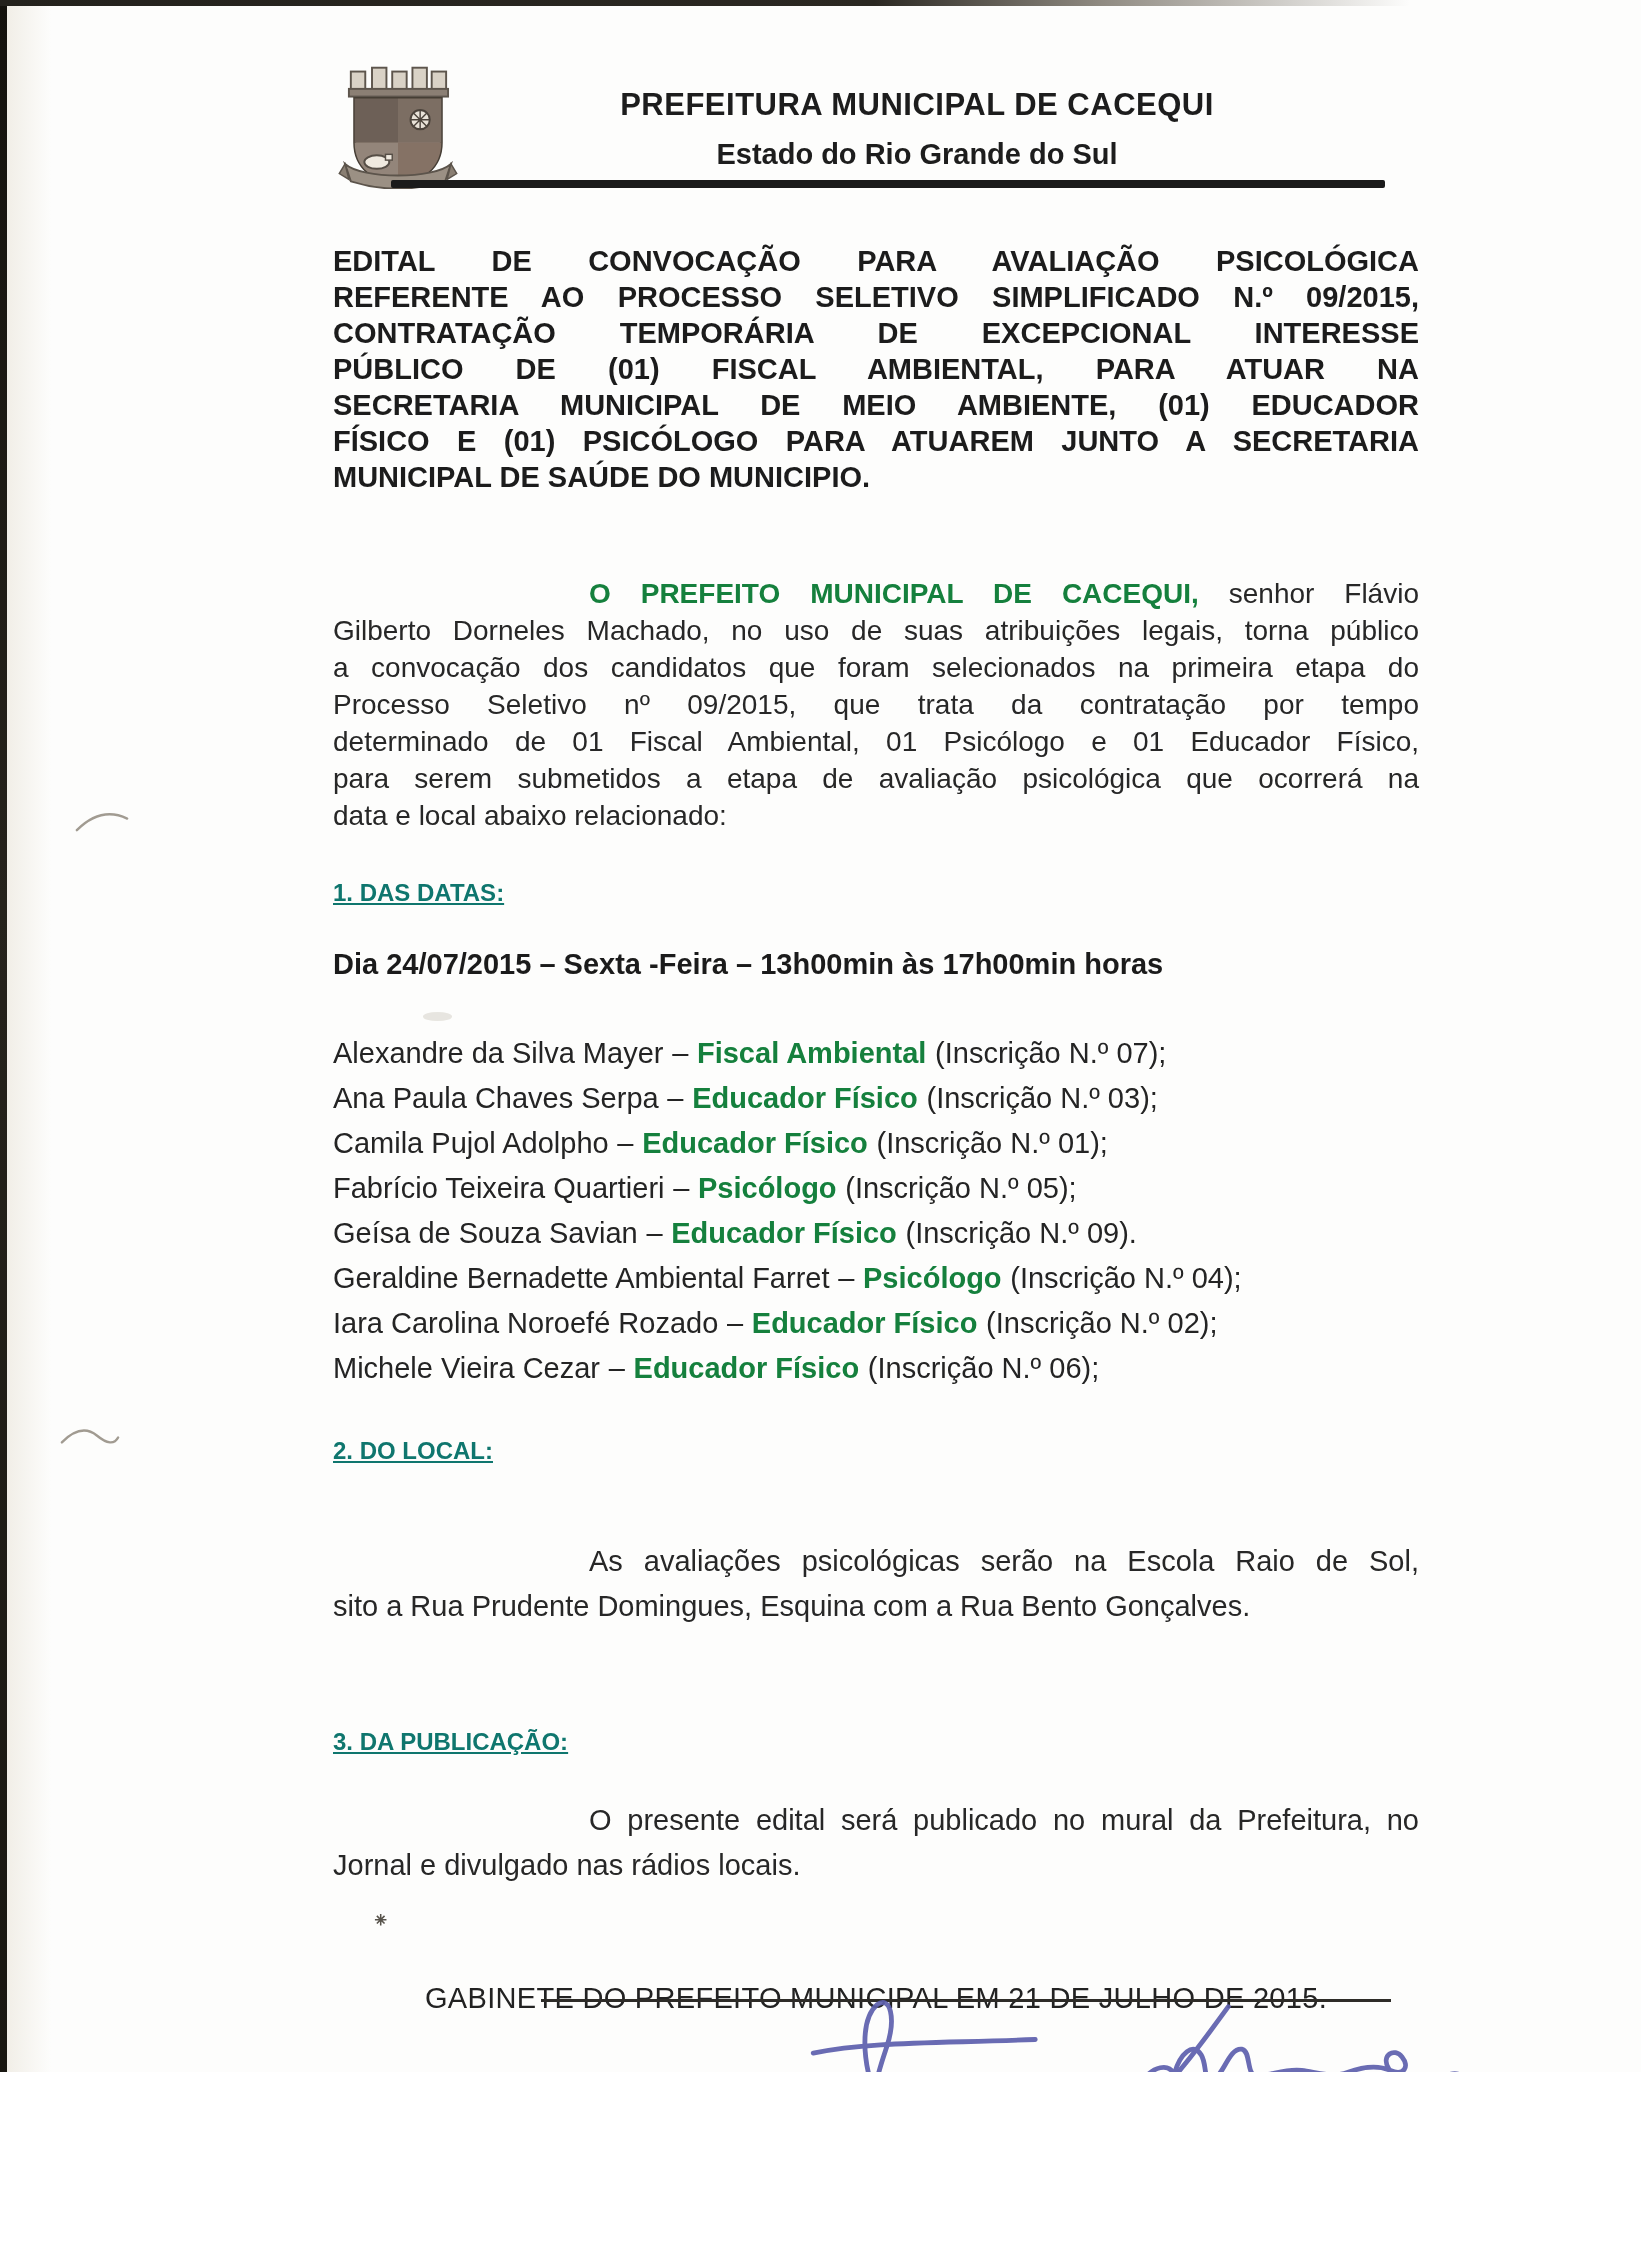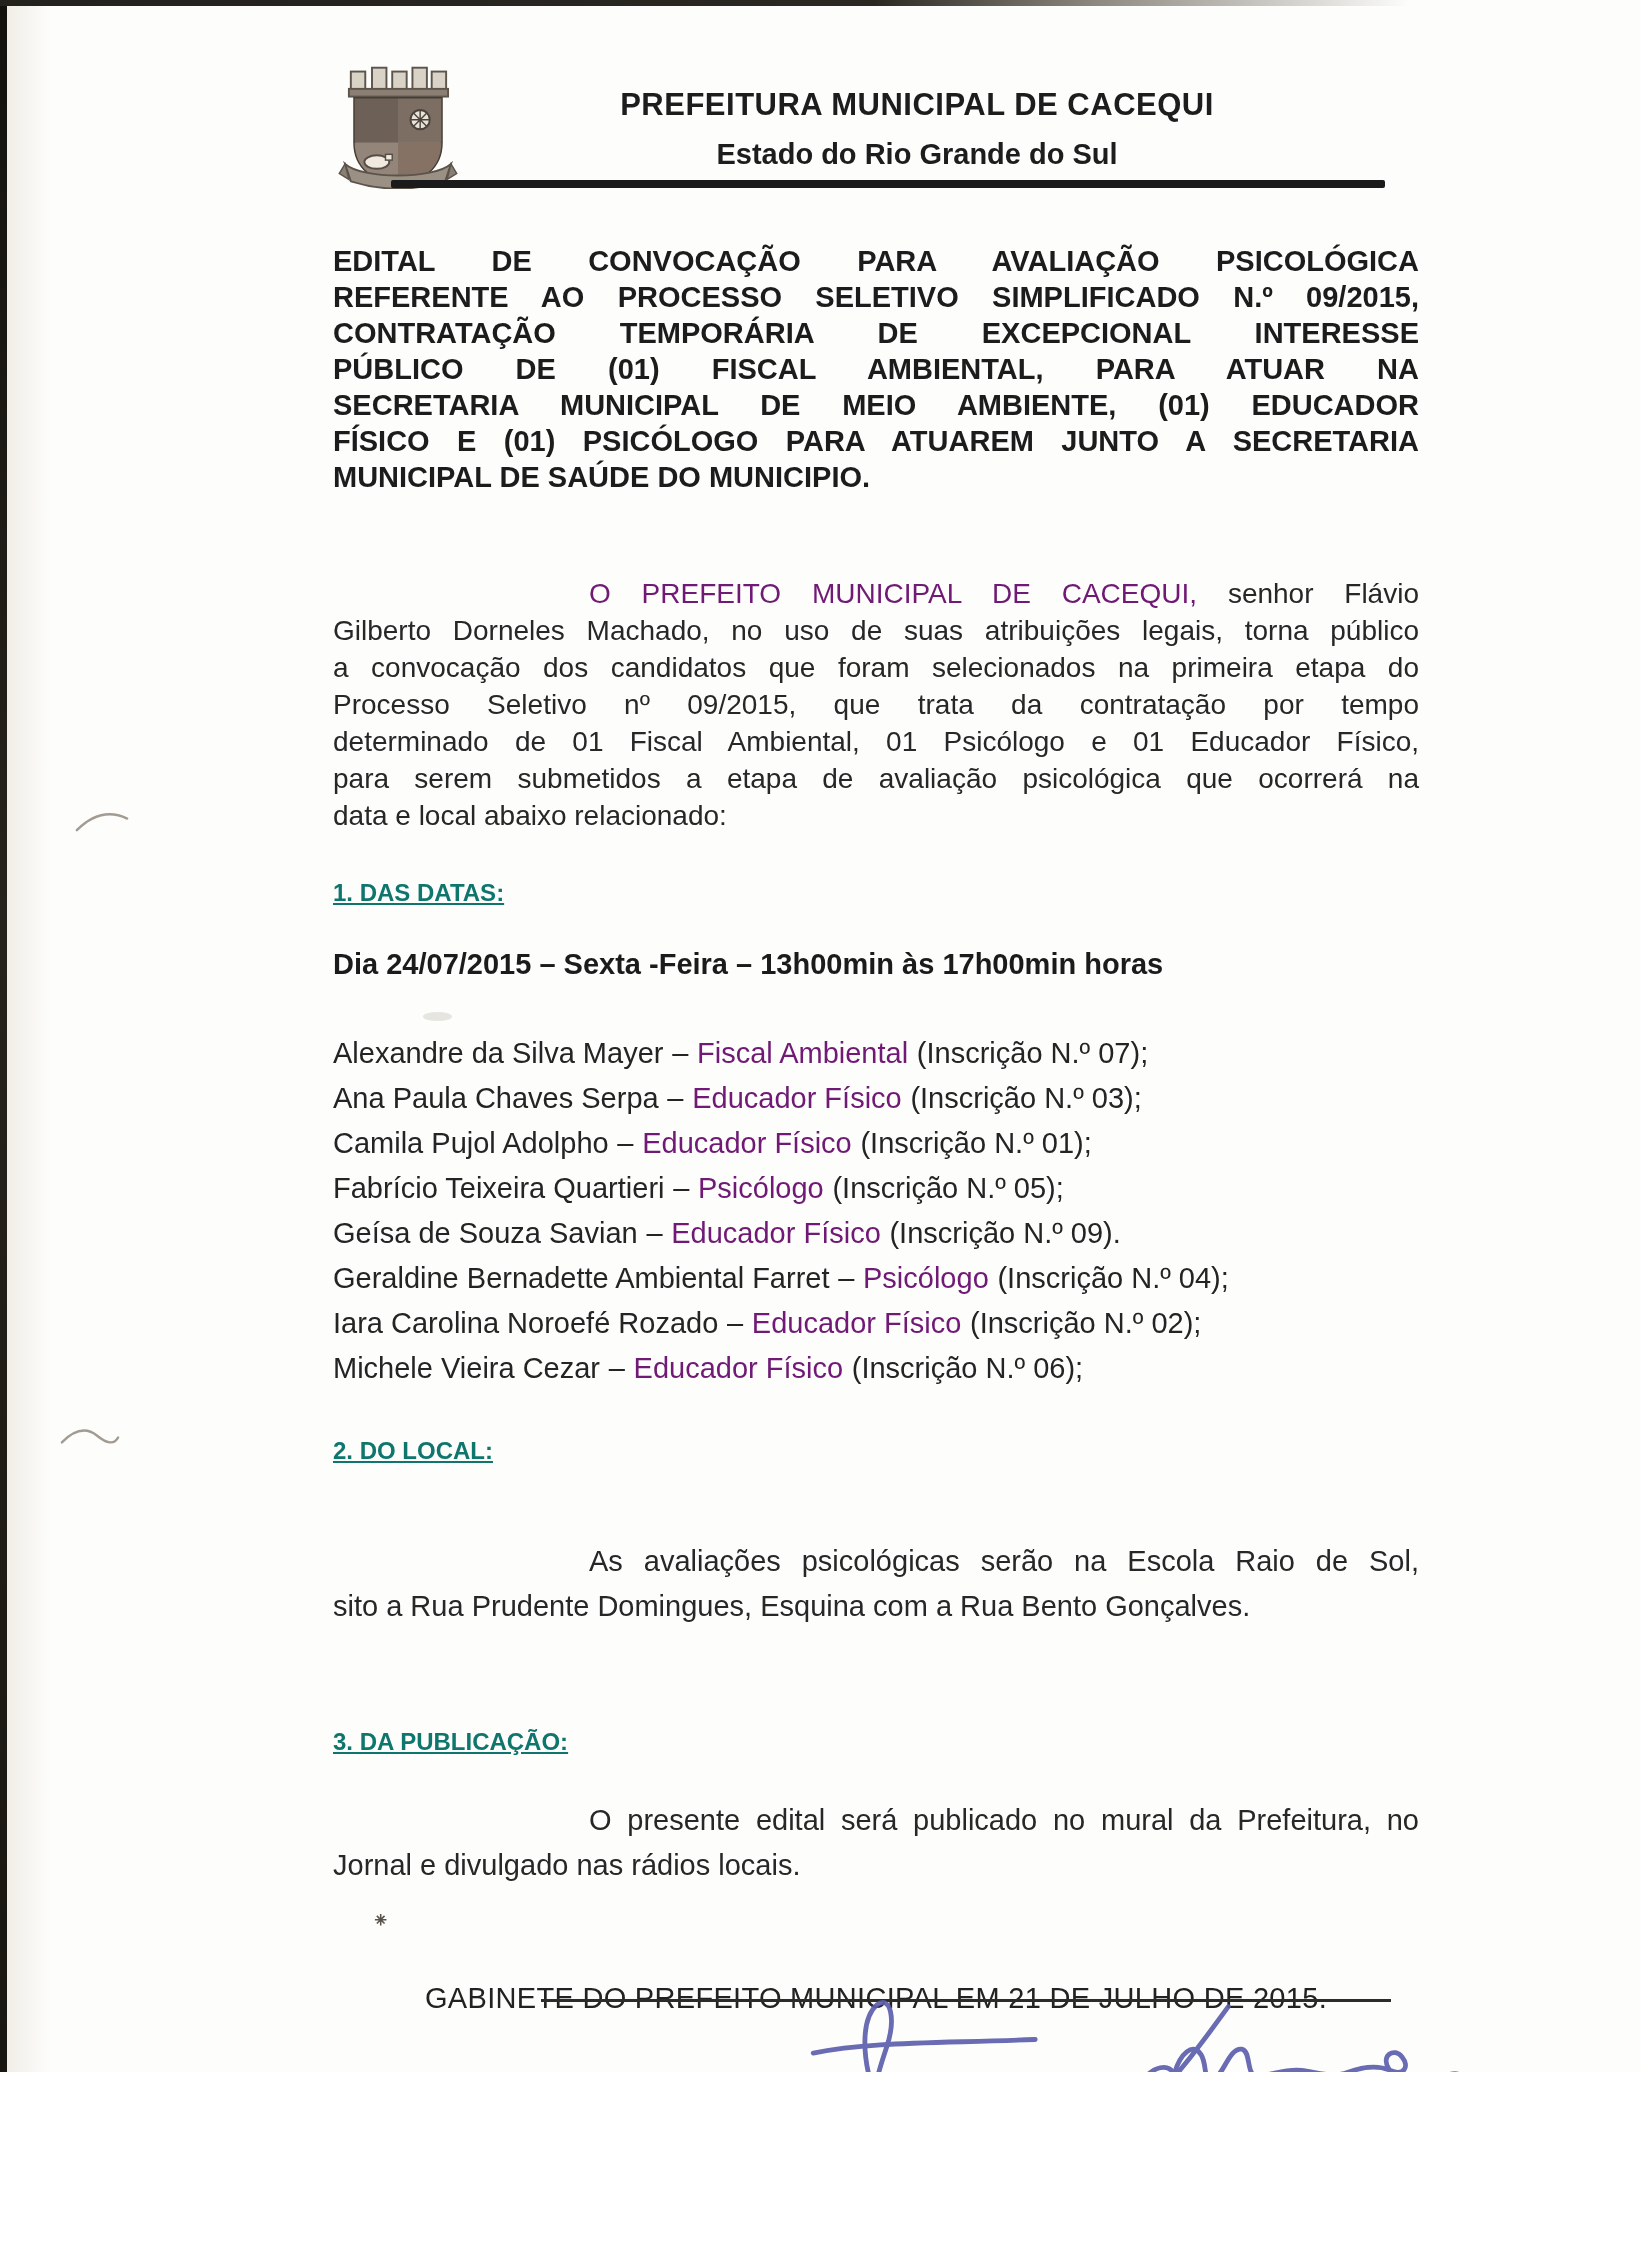--- a/index.html
+++ b/index.html
@@ -16,21 +16,21 @@
   .hdr{position:absolute;left:463px;top:85px;width:908px;text-align:center;color:#1d1d1d;}
   .hdr .l1{font-size:31px;font-weight:bold;line-height:39px;letter-spacing:0.5px;}
   .hdr .l2{font-size:29px;font-weight:bold;line-height:37px;margin-top:12px;}
   .hdr-rule{position:absolute;left:391px;top:180px;width:994px;height:7.7px;background:#1b1b1b;border-radius:1.9px;}
   .col{position:absolute;left:333px;width:1086px;}
   .tline{font-size:29px;font-weight:bold;line-height:36px;color:#1c1c1c;text-align:justify;text-align-last:justify;white-space:normal;}
   .tline.last{text-align-last:left;}
   .bline{font-size:28px;line-height:37px;color:#272727;text-align:justify;text-align-last:justify;}
   .bline.last{text-align-last:left;}
   .indent{padding-left:256px;}
-  .bold{font-weight:normal;color:#701a75;}
+  .bold{font-weight:bold;color:#15803d;}
   .sect{font-size:24px;font-weight:bold;color:#0f766e;text-decoration:underline;}
   .dateline{font-size:29px;font-weight:bold;color:#1b1b1b;}
   .cand{font-size:29px;line-height:45px;color:#242424;}
   .cand .dash{padding:0 8.7px;}
   .cand .insc{padding-left:8.7px;font-weight:normal;text-align:center;}
   .pline{font-size:29px;line-height:45px;color:#272727;text-align:justify;text-align-last:justify;}
   .pline.last{text-align-last:left;}
   .gab{position:absolute;left:333px;top:1966px;width:1086px;padding-left:92px;font-size:29px;color:#222;letter-spacing:0.3px;margin-top:16px;}
   .sig-underline{position:absolute;left:541px;top:1999px;width:850px;height:2.9px;background:#2e2c28;}
   .signature{position:absolute;left:792px;top:1991px;width:695px;height:126px;}

